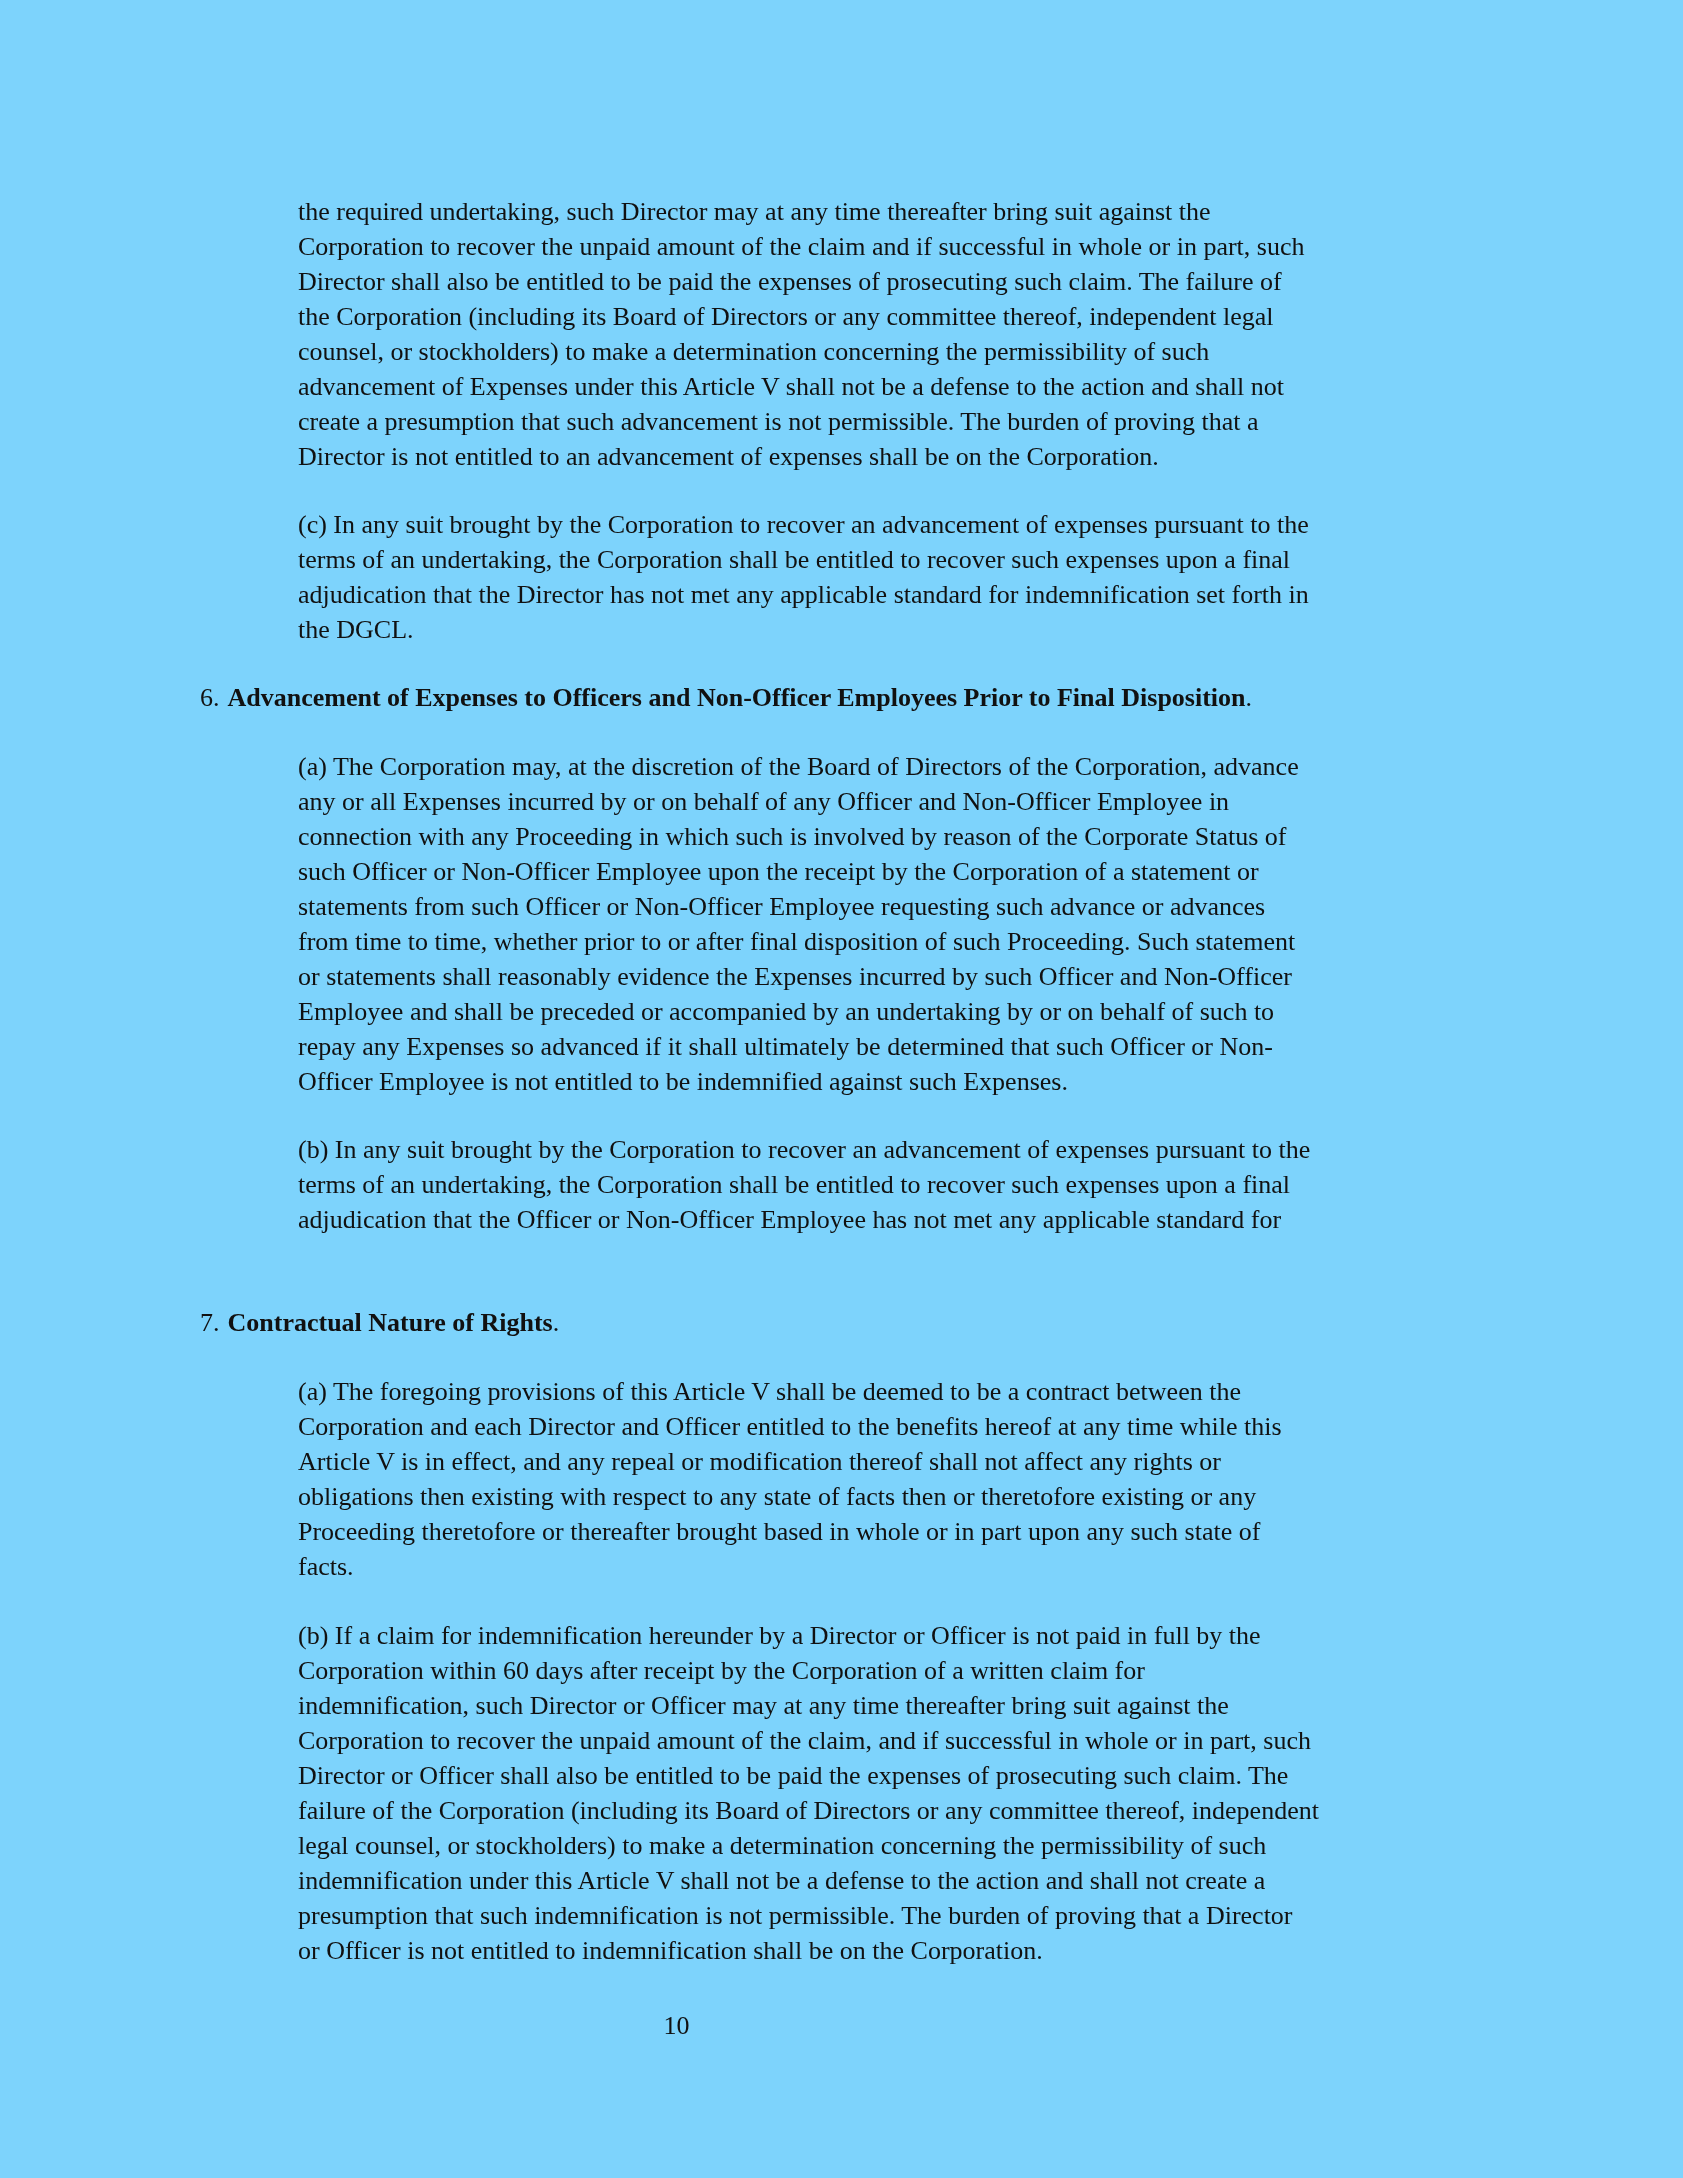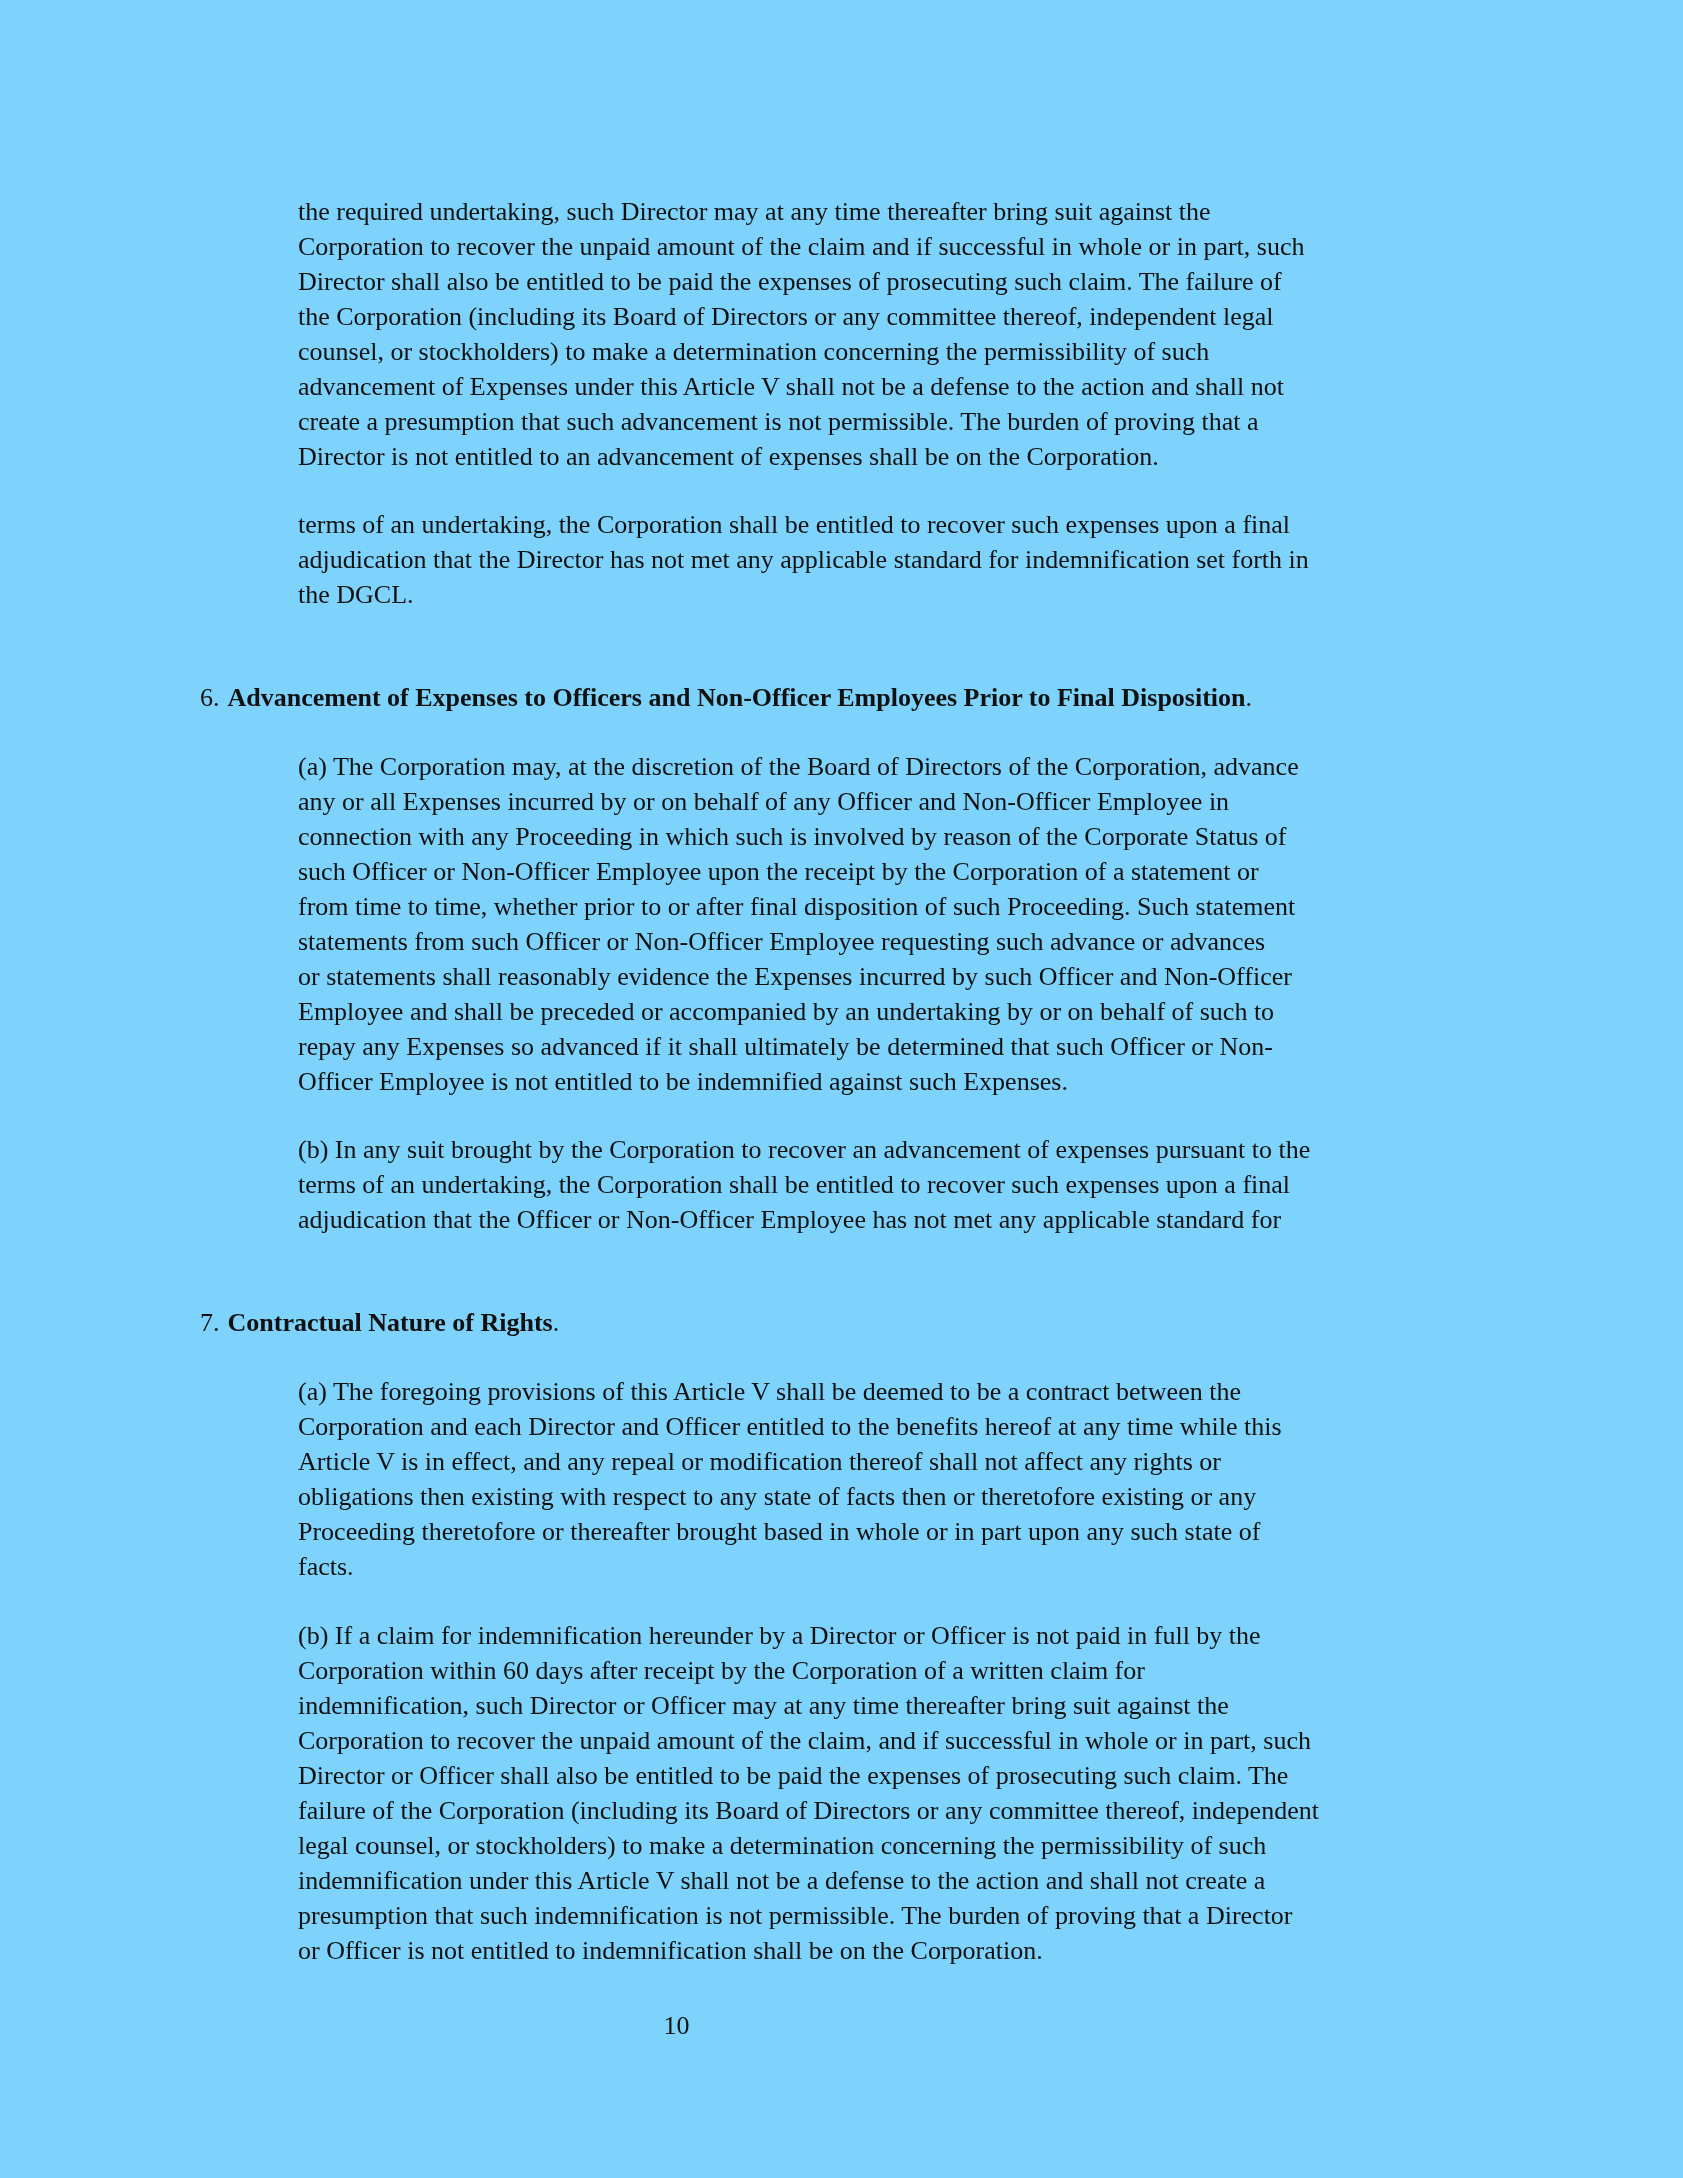--- a/index.html
+++ b/index.html
@@ -74,36 +74,37 @@
     <span class="line">Corporation to recover the unpaid amount of the claim and if successful in whole or in part, such</span>
     <span class="line">Director shall also be entitled to be paid the expenses of prosecuting such claim.  The failure of</span>
     <span class="line">the Corporation (including its Board of Directors or any committee thereof, independent legal</span>
     <span class="line">counsel, or stockholders) to make a determination concerning the permissibility of such</span>
     <span class="line">advancement of Expenses under this Article V shall not be a defense to the action and shall not</span>
     <span class="line">create a presumption that such advancement is not permissible. The burden of proving that a</span>
     <span class="line">Director is not entitled to an advancement of expenses shall be on the Corporation.</span>
   </div>
 
   <div class="para" style="top:507px;">
+    <span class="line">(c) In any suit brought by the Corporation to recover an advancement of expenses pursuant to the</span>
     <span class="line">terms of an undertaking, the Corporation shall be entitled to recover such expenses upon a final</span>
     <span class="line">adjudication that the Director has not met any applicable standard for indemnification set forth in</span>
     <span class="line">the DGCL.</span>
   </div>
 
   <div class="heading" style="top:680px;">
     <span class="num">6.</span><span class="title">Advancement of Expenses to Officers and Non-Officer Employees Prior to Final Disposition</span><span class="period">.</span>
   </div>
 
   <div class="para" style="top:749px;">
     <span class="line">(a) The Corporation may, at the discretion of the Board of Directors of the Corporation, advance</span>
     <span class="line">any or all Expenses incurred by or on behalf of any Officer and Non-Officer Employee in</span>
     <span class="line">connection with any Proceeding in which such is involved by reason of the Corporate Status of</span>
     <span class="line">such Officer or Non-Officer Employee upon the receipt by the Corporation of a statement or</span>
+    <span class="line">statements from such Officer or Non-Officer Employee requesting such advance or advances</span>
     <span class="line">from time to time, whether prior to or after final disposition of such Proceeding.  Such statement</span>
-    <span class="line">statements from such Officer or Non-Officer Employee requesting such advance or advances</span>
     <span class="line">or statements shall reasonably evidence the Expenses incurred by such Officer and Non-Officer</span>
     <span class="line">Employee and shall be preceded or accompanied by an undertaking by or on behalf of such to</span>
     <span class="line">repay any Expenses so advanced if it shall ultimately be determined that such Officer or Non-</span>
     <span class="line">Officer Employee is not entitled to be indemnified against such Expenses.</span>
   </div>
 
   <div class="para" style="top:1132px;">
     <span class="line">(b) In any suit brought by the Corporation to recover an advancement of expenses pursuant to the</span>
     <span class="line">terms of an undertaking, the Corporation shall be entitled to recover such expenses upon a final</span>
     <span class="line">adjudication that the Officer or Non-Officer Employee has not met any applicable standard for</span>

